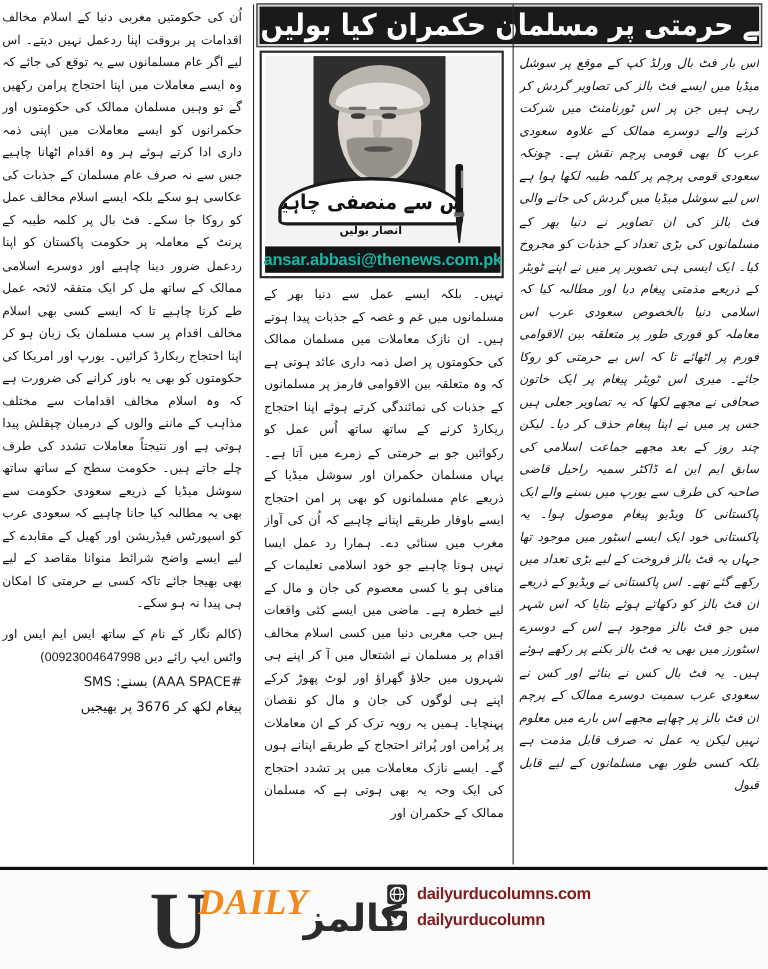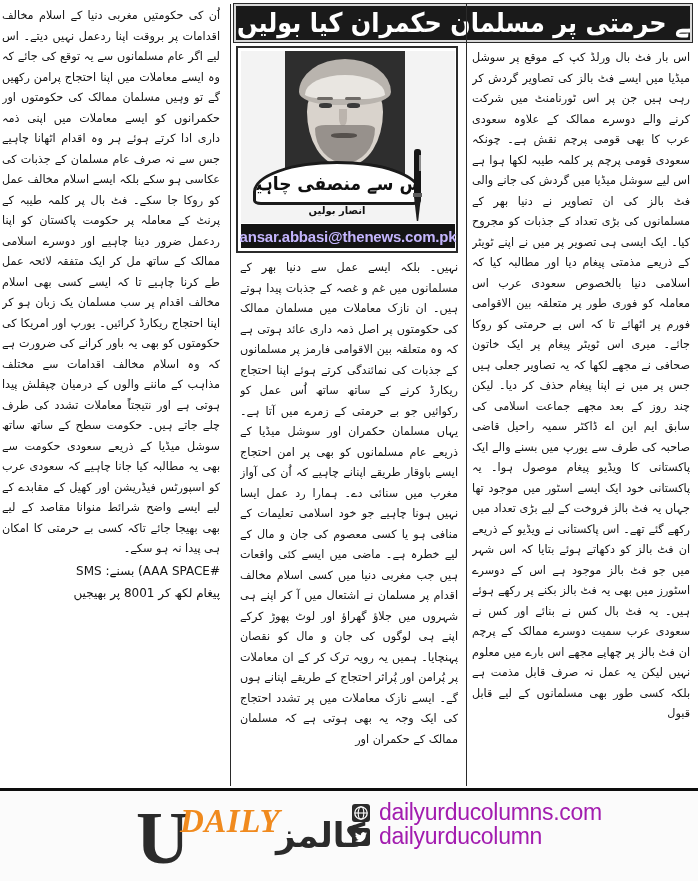--- a/index.html
+++ b/index.html
@@ -236,21 +236,21 @@
     left: 3px;
     bottom: 3px;
     width: 214px;
     height: 24px;
     background: #141414;
     display: flex;
     align-items: center;
     justify-content: center;
   }
   .email-text {
-    color: #c4b5fd;
+    color: #14b8a6;
     font-size: 15px;
     font-weight: 700;
     letter-spacing: -0.2px;
     font-family: "Liberation Sans", sans-serif;
   }
 
   
   .col {
     position: absolute;
     direction: rtl;
@@ -261,21 +261,21 @@
     overflow: hidden;
     font-family: "DejaVu Sans", "Liberation Sans", sans-serif;
   }
   .col p {
     margin: 0;
     text-align: justify;
     text-align-last: right;
   }
   .col-left   { left: 2px;   top: 6px;  width: 218px; height: 778px; }
   .col-mid    { left: 240px; top: 258px; width: 218px; height: 526px; }
-  .col-right  { left: 472px; top: 48px; width: 218px; height: 736px; }
+  .col-right  { left: 472px; top: 48px; width: 218px; height: 736px; font-style: italic; }
 
   .contact {
     margin-top: 6px;
     direction: rtl;
     font-size: 11.2px;
     line-height: 21px;
   }
   .contact .ltr {
     direction: ltr;
     unicode-bidi: embed;
@@ -384,23 +384,23 @@
     height: 18px;
     background: #2b2b2b;
     border-radius: 3px;
     margin-right: 9px;
     flex: 0 0 auto;
     position: relative;
   }
   .s-icon svg { position:absolute; left:2px; top:2px; }
   .s-label {
     font-family: "Liberation Sans", sans-serif;
-    font-size: 23px;
-    font-weight: 400;
-    color: #a21caf;
+    font-size: 15px;
+    font-weight: 700;
+    color: #7f1d1d;
     letter-spacing: -0.3px;
   }
 </style>
 </head>
 <body>
 
 <div class="page">
 
   <div class="article">
 
@@ -442,26 +442,30 @@
       <div class="email-bar">
         <span class="email-text">ansar.abbasi@thenews.com.pk</span>
       </div>
     </div>
 
     <div class="divider div-1"></div>
     <div class="divider div-2"></div>
 
     <div class="col col-left">
       <p>اُن کی حکومتیں مغربی دنیا کے اسلام مخالف اقدامات پر بروقت اپنا ردعمل نہیں دیتے۔ اس لیے اگر عام مسلمانوں سے یہ توقع کی جائے کہ وہ ایسے معاملات میں اپنا احتجاج پرامن رکھیں گے تو وہیں مسلمان ممالک کی حکومتوں اور حکمرانوں کو ایسے معاملات میں اپنی ذمہ داری ادا کرتے ہوئے ہر وہ اقدام اٹھانا چاہیے جس سے نہ صرف عام مسلمان کے جذبات کی عکاسی ہو سکے بلکہ ایسے اسلام مخالف عمل کو روکا جا سکے۔ فٹ بال پر کلمہ طیبہ کے پرنٹ کے معاملہ پر حکومت پاکستان کو اپنا ردعمل ضرور دینا چاہیے اور دوسرے اسلامی ممالک کے ساتھ مل کر ایک متفقہ لائحہ عمل طے کرنا چاہیے تا کہ ایسے کسی بھی اسلام مخالف اقدام پر سب مسلمان یک زبان ہو کر اپنا احتجاج ریکارڈ کرائیں۔ یورپ اور امریکا کی حکومتوں کو بھی یہ باور کرانے کی ضرورت ہے کہ وہ اسلام مخالف اقدامات سے مختلف مذاہب کے ماننے والوں کے درمیان چپقلش پیدا ہوتی ہے اور نتیجتاً معاملات تشدد کی طرف چلے جاتے ہیں۔ حکومت سطح کے ساتھ ساتھ سوشل میڈیا کے ذریعے سعودی حکومت سے بھی یہ مطالبہ کیا جانا چاہیے کہ سعودی عرب کو اسپورٹس فیڈریشن اور کھیل کے مقابدے کے لیے ایسے واضح شرائط منوانا مقاصد کے لیے بھی بھیجا جائے تاکہ کسی بے حرمتی کا امکان ہی پیدا نہ ہو سکے۔</p>
+      <div class="contact">
+        <span>(کالم نگار کے نام کے ساتھ ایس ایم ایس اور واٹس ایپ رائے دیں</span>
+        <span class="ltr">00923004647998</span><span>)</span>
+      </div>
       <div class="sms-line">
         <span class="ltr">#AAA SPACE</span><span>)</span>
         <span>بسنے:</span>
         <span class="ltr">SMS</span>
       </div>
-      <div class="sms-line">پیغام لکھ کر 8001 پر بھیجیں</div>
+      <div class="sms-line">پیغام لکھ کر 3676 پر بھیجیں</div>
     </div>
 
     <div class="col col-mid">
       <p>نہیں۔ بلکہ ایسے عمل سے دنیا بھر کے مسلمانوں میں غم و غصہ کے جذبات پیدا ہوتے ہیں۔ ان نازک معاملات میں مسلمان ممالک کی حکومتوں پر اصل ذمہ داری عائد ہوتی ہے کہ وہ متعلقہ بین الاقوامی فارمز پر مسلمانوں کے جذبات کی نمائندگی کرتے ہوئے اپنا احتجاج ریکارڈ کرنے کے ساتھ ساتھ اُس عمل کو رکوائیں جو بے حرمتی کے زمرے میں آتا ہے۔ یہاں مسلمان حکمران اور سوشل میڈیا کے ذریعے عام مسلمانوں کو بھی پر امن احتجاج ایسے باوقار طریقے اپنانے چاہیے کہ اُن کی آواز مغرب میں سنائی دے۔ ہمارا رد عمل ایسا نہیں ہونا چاہیے جو خود اسلامی تعلیمات کے منافی ہو یا کسی معصوم کی جان و مال کے لیے خطرہ ہے۔ ماضی میں ایسے کئی واقعات ہیں جب مغربی دنیا میں کسی اسلام مخالف اقدام پر مسلمان نے اشتعال میں آ کر اپنے ہی شہروں میں جلاؤ گھراؤ اور لوٹ پھوڑ کرکے اپنے ہی لوگوں کی جان و مال کو نقصان پہنچایا۔ ہمیں یہ رویہ ترک کر کے ان معاملات پر پُرامن اور پُراثر احتجاج کے طریقے اپنانے ہوں گے۔ ایسے نازک معاملات میں پر تشدد احتجاج کی ایک وجہ یہ بھی ہوتی ہے کہ مسلمان ممالک کے حکمران اور</p>
     </div>
 
     <div class="col col-right">
       <p>اس بار فٹ بال ورلڈ کپ کے موقع پر سوشل میڈیا میں ایسے فٹ بالز کی تصاویر گردش کر رہی ہیں جن پر اس ٹورنامنٹ میں شرکت کرنے والے دوسرے ممالک کے علاوہ سعودی عرب کا بھی قومی پرچم نقش ہے۔ چونکہ سعودی قومی پرچم پر کلمہ طیبہ لکھا ہوا ہے اس لیے سوشل میڈیا میں گردش کی جانے والی فٹ بالز کی ان تصاویر نے دنیا بھر کے مسلمانوں کی بڑی تعداد کے جذبات کو مجروح کیا۔ ایک ایسی ہی تصویر پر میں نے اپنے ٹویٹر کے ذریعے مذمتی پیغام دیا اور مطالبہ کیا کہ اسلامی دنیا بالخصوص سعودی عرب اس معاملہ کو فوری طور پر متعلقہ بین الاقوامی فورم پر اٹھائے تا کہ اس بے حرمتی کو روکا جائے۔ میری اس ٹویٹر پیغام پر ایک خاتون صحافی نے مجھے لکھا کہ یہ تصاویر جعلی ہیں جس پر میں نے اپنا پیغام حذف کر دیا۔ لیکن چند روز کے بعد مجھے جماعت اسلامی کی سابق ایم این اے ڈاکٹر سمیہ راحیل قاضی صاحبہ کی طرف سے یورپ میں بسنے والے ایک پاکستانی کا ویڈیو پیغام موصول ہوا۔ یہ پاکستانی خود ایک ایسے اسٹور میں موجود تھا جہاں یہ فٹ بالز فروخت کے لیے بڑی تعداد میں رکھے گئے تھے۔ اس پاکستانی نے ویڈیو کے ذریعے ان فٹ بالز کو دکھاتے ہوئے بتایا کہ اس شہر میں جو فٹ بالز موجود ہے اس کے دوسرے اسٹورز میں بھی یہ فٹ بالز بکنے پر رکھے ہوئے ہیں۔ یہ فٹ بال کس نے بنائے اور کس نے سعودی عرب سمیت دوسرے ممالک کے پرچم ان فٹ بالز پر چھاپے مجھے اس بارے میں معلوم نہیں لیکن یہ عمل نہ صرف قابل مذمت ہے بلکہ کسی طور بھی مسلمانوں کے لیے قابل قبول</p>
     </div>
 

